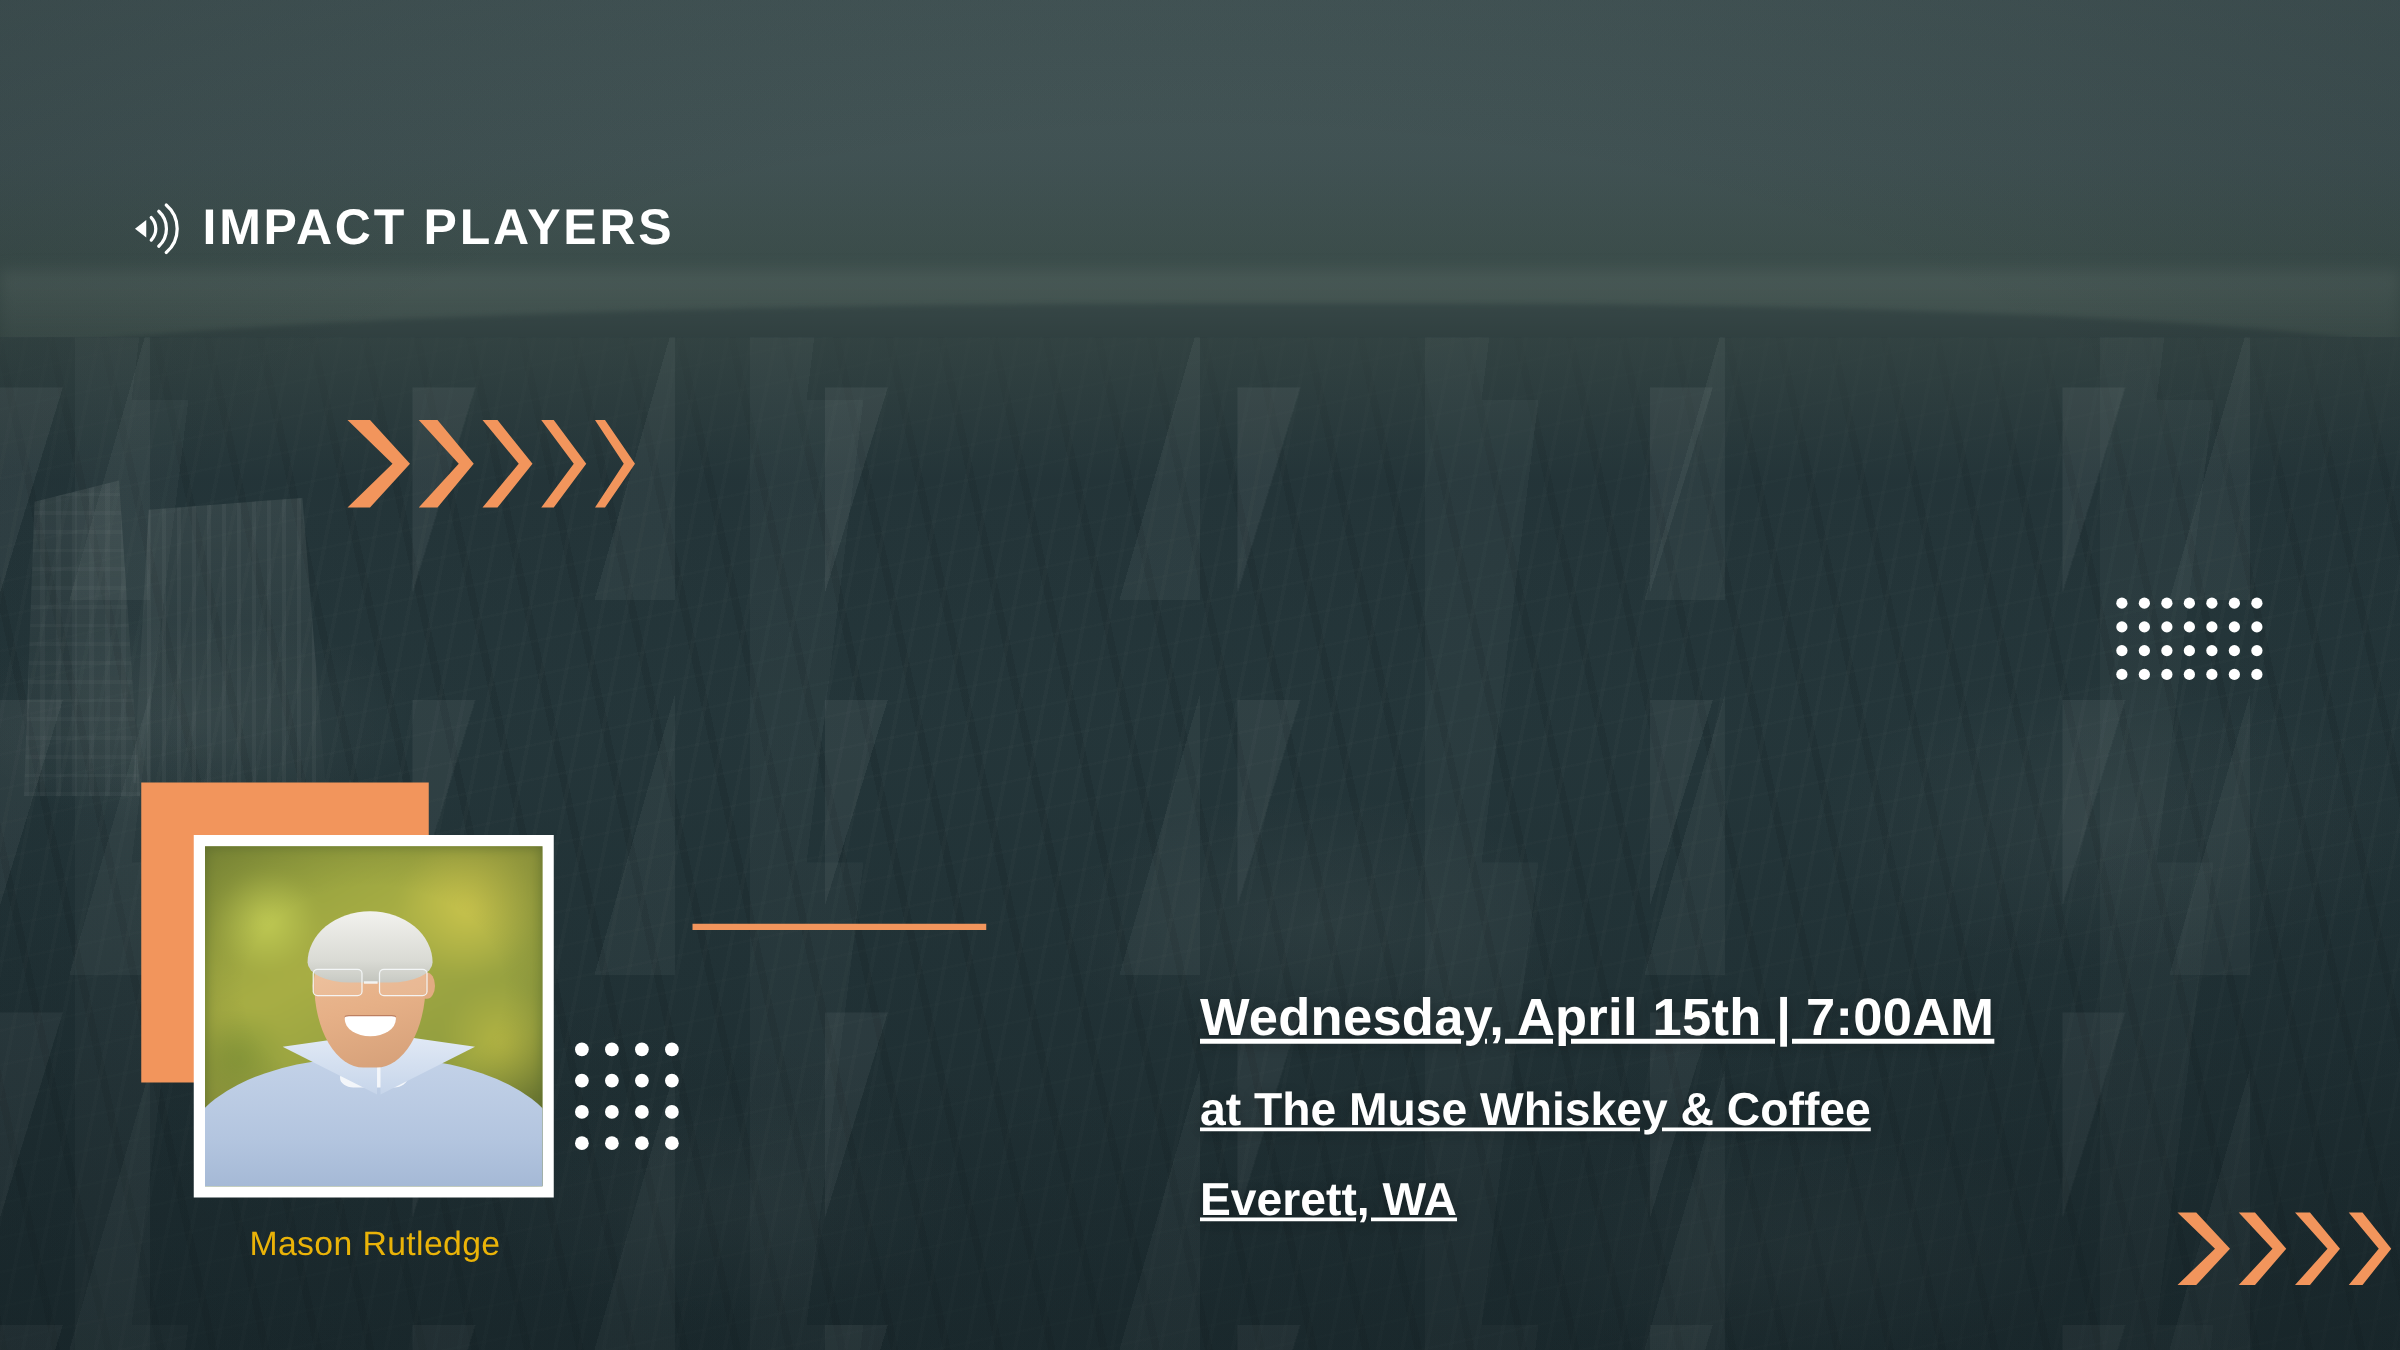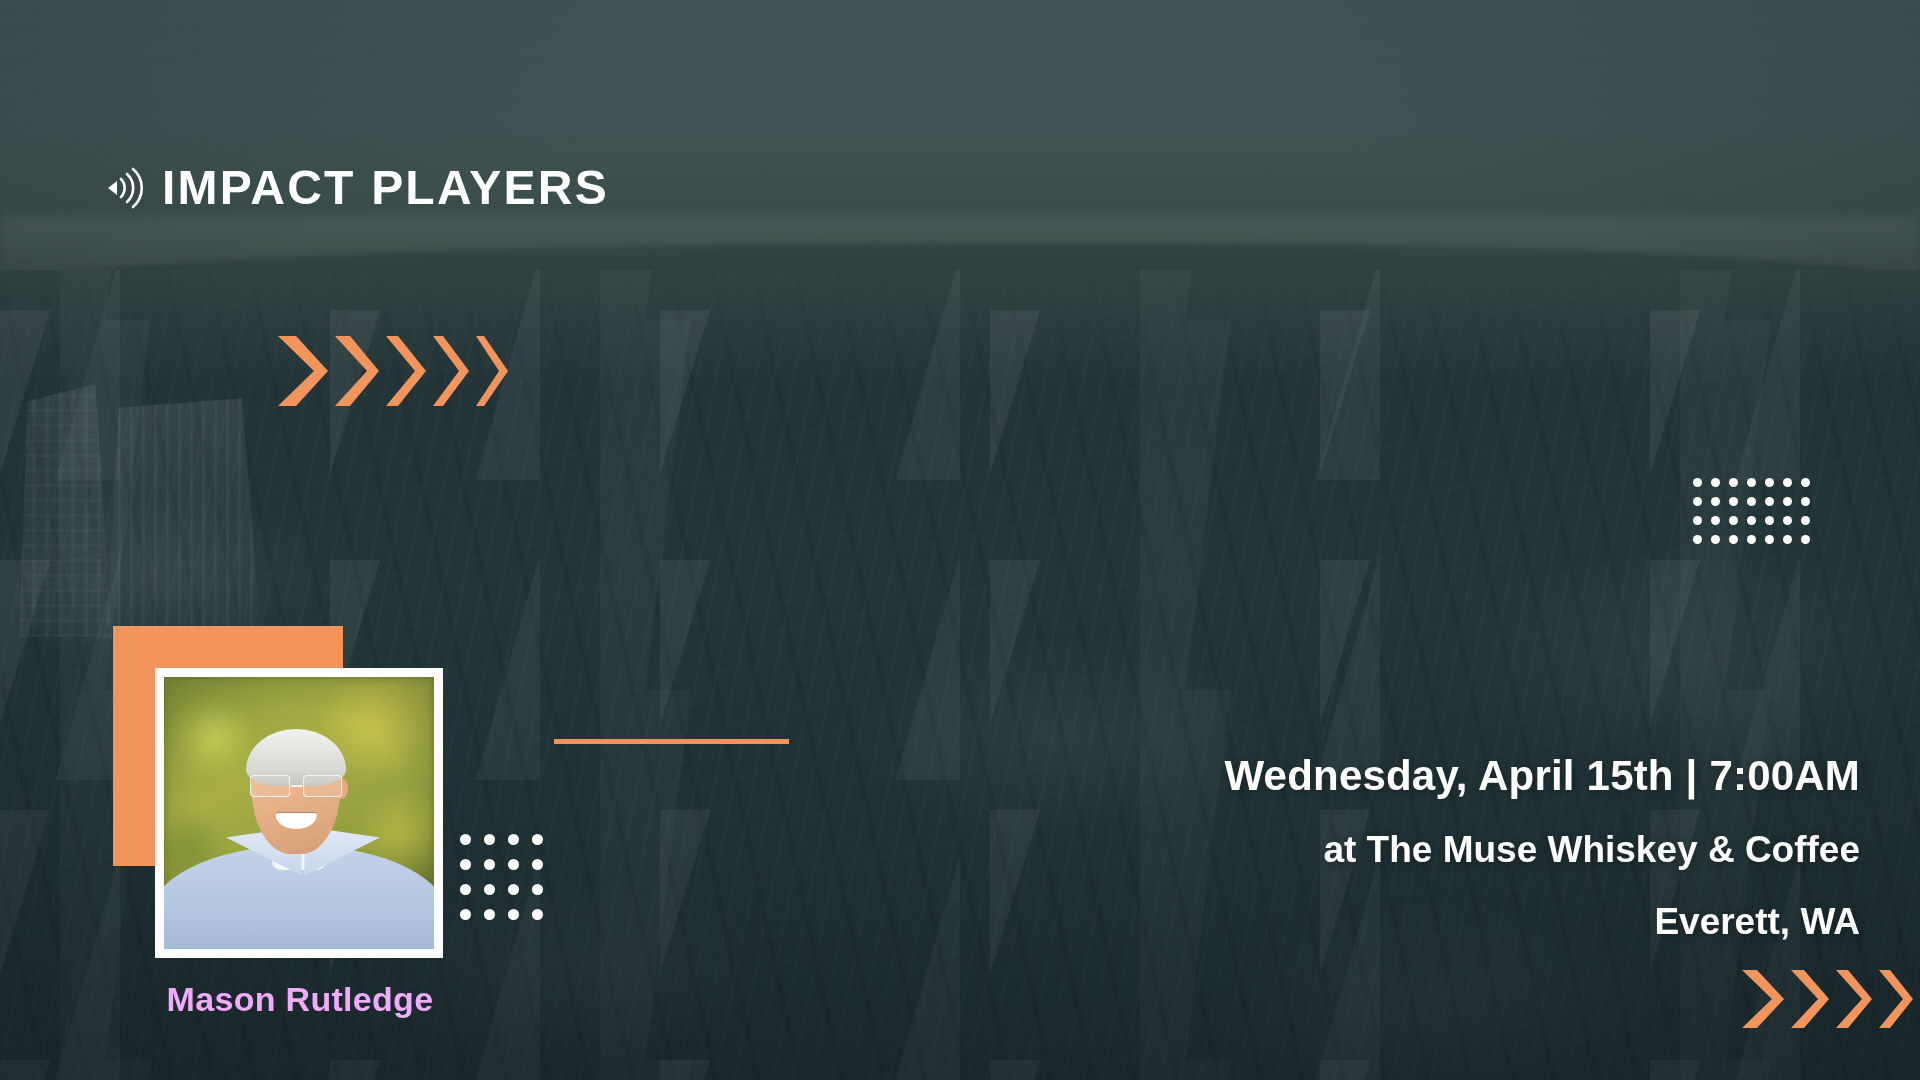--- a/index.html
+++ b/index.html
@@ -111,21 +111,21 @@
 
   
   .logo-wrap {
     position: absolute;
     left: 104px; top: 160px;
     display: flex; align-items: center; gap: 14px;
   }
   .logo-mark { width: 44px; height: 44px; display: block; }
   .logo-text {
     color: #ffffff;
-    font-size: 48px;
+    font-size: 40px;
     font-weight: 600;
     letter-spacing: 2.2px;
     white-space: nowrap;
   }
   .site-url {
     position: absolute;
     right: 110px; top: 122px;
     color: #f2f5f4;
     font-size: 30px;
     font-weight: 400;
@@ -272,40 +272,41 @@
   }
   .ph-shadow {
     position: absolute; inset: 0;
     background: radial-gradient(ellipse 70% 55% at 50% 42%, transparent 55%, rgba(40,45,25,0.22) 100%);
   }
   .speaker-name {
     position: absolute;
     left: 155px; top: 980px;
     width: 290px;
     text-align: center;
-    color: #f0abfc;
-    font-size: 34px;
-    font-weight: 700;
+    color: #eab308;
+    font-size: 27px;
+    font-weight: 400;
     letter-spacing: .3px;
   }
 
   
   .divider {
     position: absolute;
     left: 554px; top: 739px;
     width: 235px; height: 5px;
     background: #F2955C;
   }
   .details {
     position: absolute;
-    left: 960px; top: 752px;
+    left: 960px; top: 790px;
     width: 900px;
-    text-align: right;
+    text-align: left;
     color: #ffffff;
     text-shadow: 0 2px 10px rgba(0,0,0,0.28);
+    text-decoration: underline;
   }
   .detail-when {
     font-size: 42px;
     font-weight: bold;
     font-stretch: condensed;
     letter-spacing: .2px;
     margin-bottom: 28px;
     white-space: nowrap;
   }
   .detail-venue {

